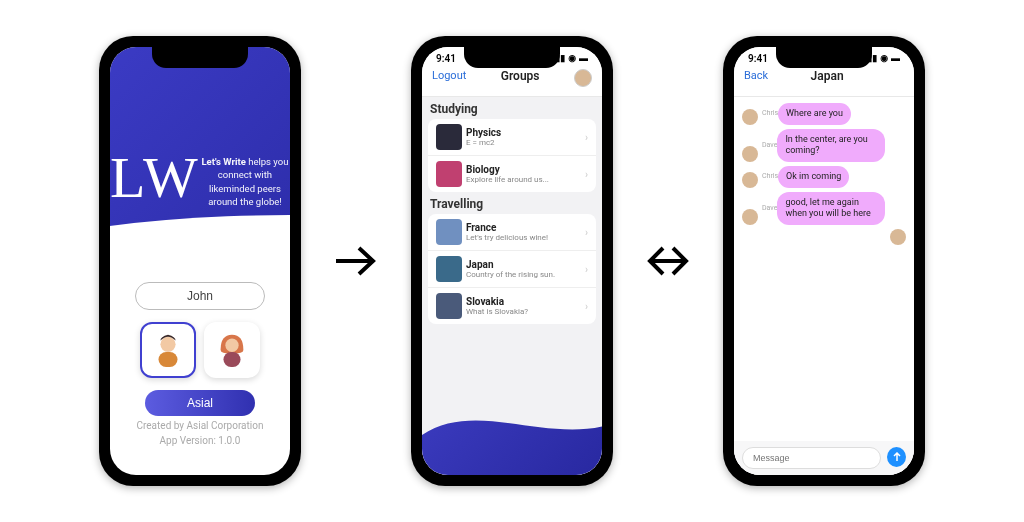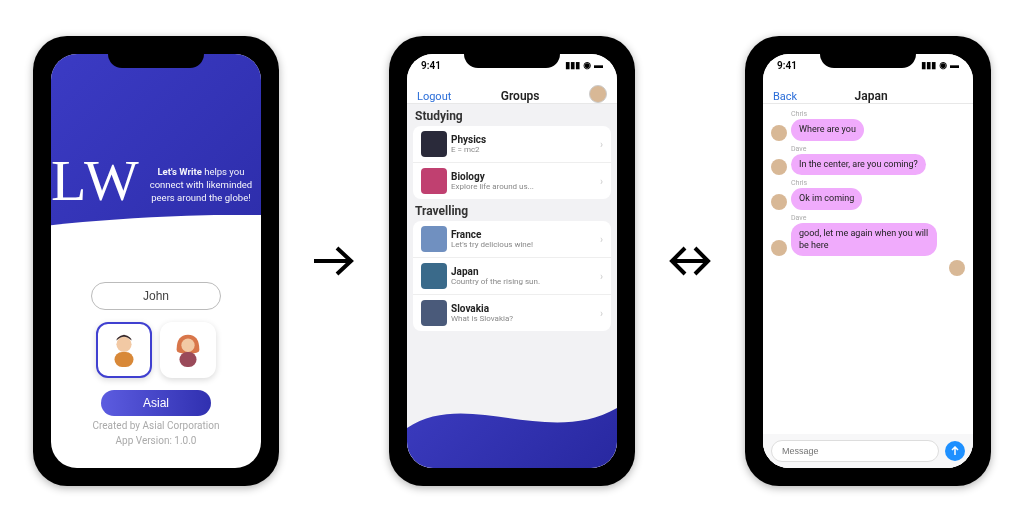--- a/index.html
+++ b/index.html
@@ -8,25 +8,25 @@
     height: 522px;
     background: #fff;
     font-family: -apple-system, BlinkMacSystemFont, "Segoe UI", Roboto, sans-serif;
     display: flex;
     align-items: center;
     justify-content: center;
     gap: 30px;
     position: relative;
   }
   .phone {
-    width: 246px;
+    width: 202px;
     height: 450px;
     background: #000;
     border-radius: 34px;
-    padding: 18px;
+    padding: 11px;
     position: relative;
     box-shadow: 0 2px 8px rgba(0,0,0,0.3);
   }
   .notch {
     position: absolute;
     top: 10px;
     left: 50%;
     transform: translateX(-50%);
     width: 96px;
     height: 22px;
@@ -145,21 +145,21 @@
     padding: 0 14px;
     font-size: 10px;
     font-weight: 600;
     background: #fff;
   }
   .status-icons { display:flex; gap:3px; align-items:center; font-size:9px;}
   
   .nav-bar {
     height: 28px;
     display: flex;
-    align-items: flex-end;
+    align-items: flex-start;
     justify-content: space-between;
     padding: 0 10px;
     background:#fff;
     border-bottom:1px solid #e8e8e8;
     font-size:11px;
   }
   .nav-link { color:#2a6dd8; cursor:pointer;}
   .nav-title { font-weight:600; font-size:12px; color:#222;}
   .nav-avatar { width:18px; height:18px; border-radius:50%; background:#d8b896; border:1px solid #ccc;}
   .p2-body { height: calc(100% - 50px); background:#f2f2f4; position:relative; overflow:hidden;}
@@ -185,30 +185,30 @@
     position:absolute; bottom:0; left:0; right:0; height:80px;
     background: linear-gradient(135deg,#3c3cc0,#2828a0);
     clip-path: path("M0,40 C60,0 140,60 210,20 L210,80 L0,80 Z");
   }
   
   .p3-body { height: calc(100% - 50px); background:#fff; display:flex; flex-direction:column; position:relative;}
   .chat-scroll { flex:1; padding:6px 8px; overflow:hidden;}
   .msg-row { display:flex; align-items:flex-end; gap:4px; margin-bottom:4px;}
   .msg-row.right { flex-direction: row-reverse; }
   .msg-avatar { width:16px; height:16px; border-radius:50%; background:#d8b896; flex-shrink:0; align-self:flex-end;}
-  .msg-col { display:flex; flex-direction:column; max-width:75%;}
+  .msg-col { display:flex; max-width:75%;align-items:center;}
   .msg-name { font-size:7px; color:#aaa; margin-bottom:1px;}
   .msg-row.right .msg-name { text-align:right;}
   .bubble {
     padding:5px 8px; border-radius:12px; font-size:9px; line-height:1.3;
     background:#f0abfc; color:#222;
   }
   .msg-row.right .bubble { background:#1e90ff; color:#fff;}
   .chat-input-bar {
-    display:flex; align-items:center; gap:6px; padding:6px 8px;
+    display:flex; gap:6px; padding:6px 8px;
     background:#f7f7f8;
   }
   .chat-input {
     flex:1; height:22px; border-radius:11px; border:1px solid #ddd;
     padding:0 10px; font-size:9px; color:#999; background:#fff;
   }
   .send-btn {
     width:20px; height:20px; border-radius:50%; background:#1e90ff;
     border:none; color:#fff; display:flex; align-items:center; justify-content:center;
     cursor:pointer;

